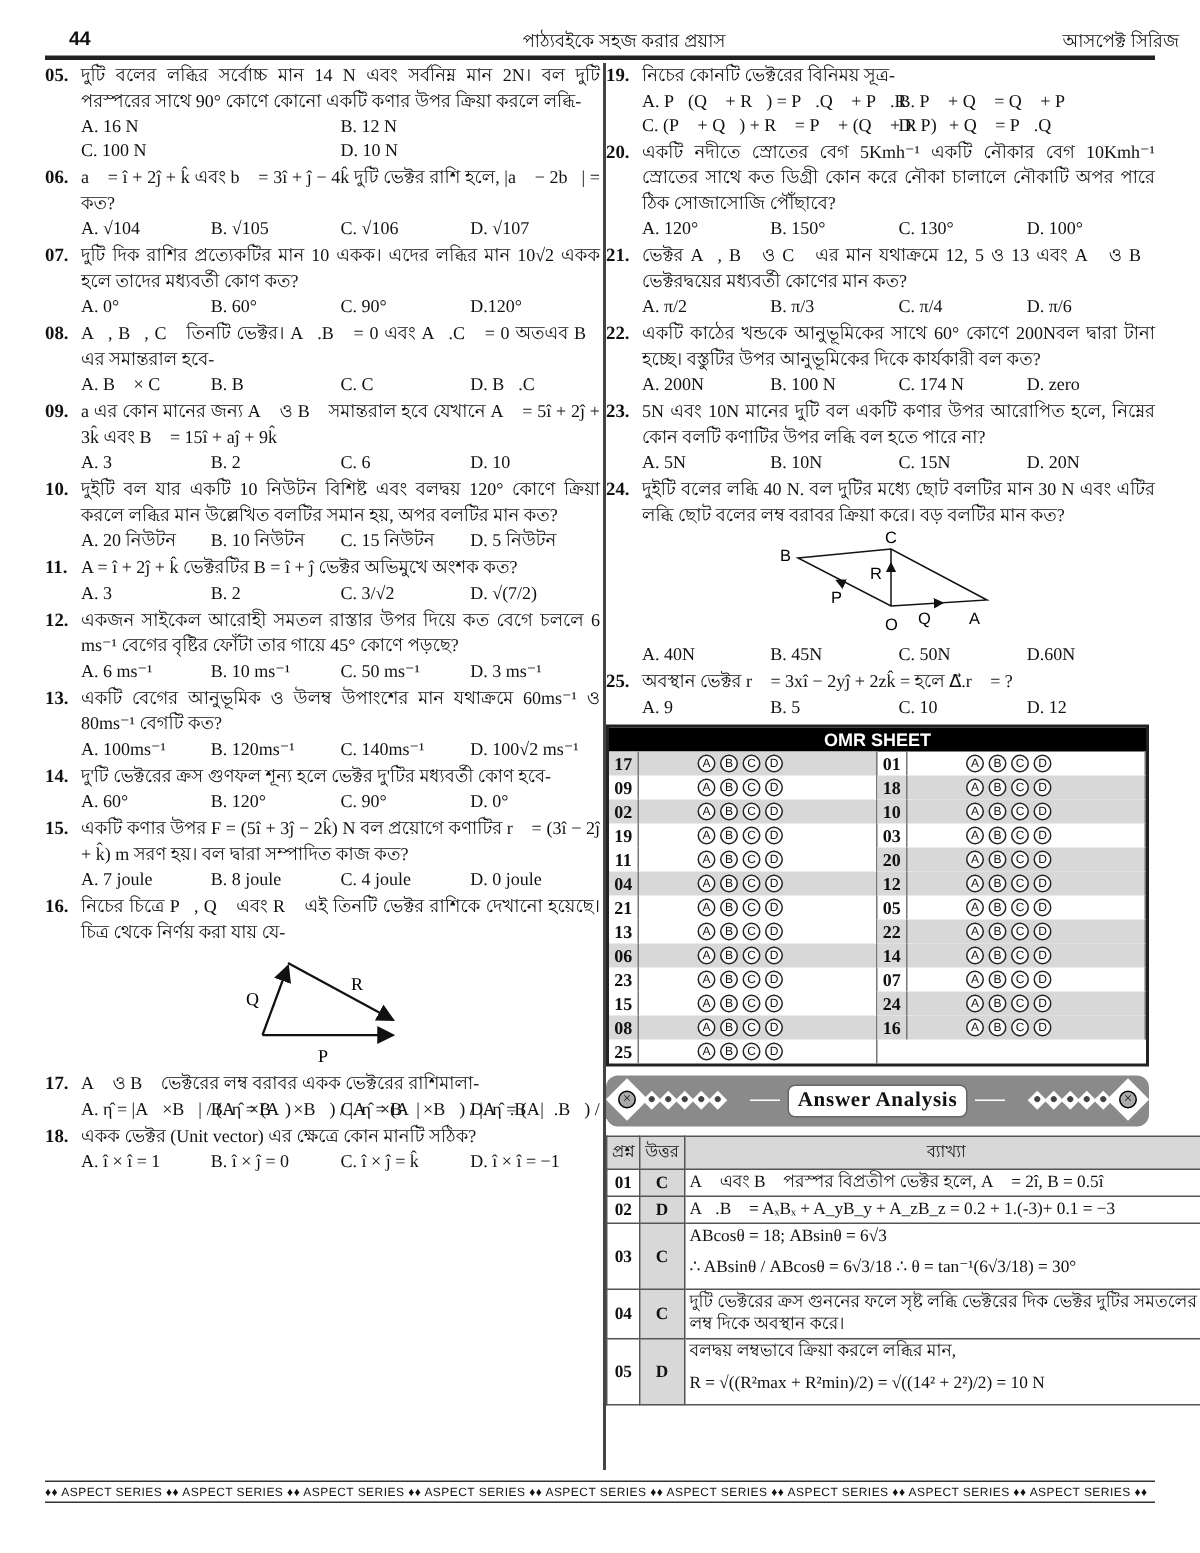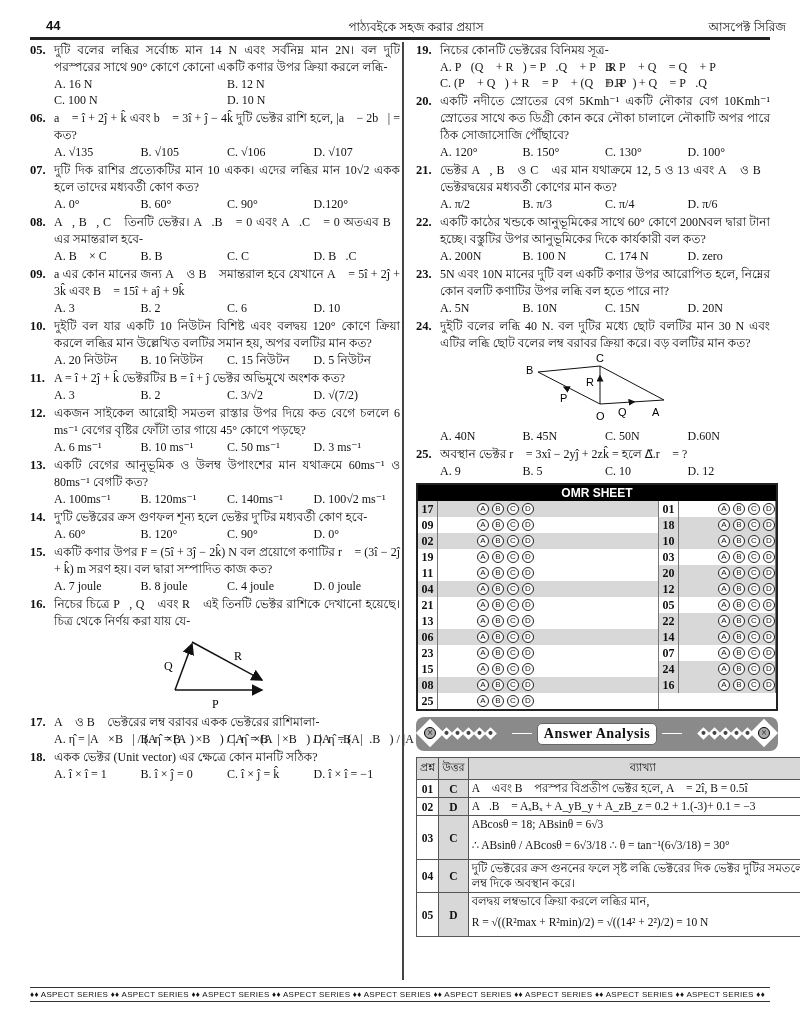--- a/index.html
+++ b/index.html
@@ -7,36 +7,36 @@
   body { font-family: "Liberation Serif", "DejaVu Serif", serif; color: #111; position: relative; }
 
   .page-header { position: absolute; left: 30px; top: 18px; width: 740px; height: 16px; font-family: "Liberation Sans", sans-serif; font-size: 12px; margin-left: 16px; }
   .page-header .num { position: absolute; left: 0; top: 0; font-weight: bold; font-size: 13px; }
   .page-header .mid { position: absolute; left: 0; right: 0; top: 0; text-align: center; }
   .page-header .right { position: absolute; right: 0; top: 0; }
   .header-rule { position: absolute; left: 30px; top: 37px; width: 740px; border-top: 3px solid #222; }
 
   .col { position: absolute; top: 42px; }
   .col-left { left: 30px; width: 370px; }
-  .col-right { left: 402px; width: 368px; border-left: 2px solid #444; padding-left: 12px; height: 938px; }
+  .col-right { left: 402px; width: 368px; border-left: 2px solid #444; padding-left: 0; height: 938px; }
 
   .q { font-size: 12px; line-height: 17px; margin-bottom: 2px; }
   .q .qrow { display: flex; }
   .q .qn { font-weight: bold; width: 24px; flex: none; font-size: 12.5px; }
   .q .qt { flex: 1; text-align: justify; }
   .opts { display: flex; flex-wrap: wrap; padding-left: 24px; font-size: 12px; line-height: 16px; }
   .opts.g4 .opt { width: 25%; }
   .opts.g2 .opt { width: 50%; }
   .opt { white-space: nowrap; }
 
   .fig { display: block; margin: 2px auto; }
 
   
   .omr { margin-top: 4px; width: 362px; border: 2px solid #222; font-size: 12px; }
-  .omr-grid { display: grid; grid-template-columns: 1fr; }
+  .omr-grid { display: grid; grid-template-columns: 1fr 1fr; }
   .omr-title { grid-column: 1 / 3; background: #000; color: #fff; font-family: "Liberation Sans", sans-serif; font-weight: bold; text-align: center; font-size: 12px; line-height: 16px; }
   .omr-cell { display: flex; align-items: center; height: 16px; border-right: 1px solid #777; gap: 36px; }
   .omr-cell:nth-child(3n+1) { }
   .omr-cell .no { font-weight: bold; width: 20px; border-right: 1px solid #777; height: 100%; text-align: center; line-height: 16px; }
   .omr-cell .bubbles { display: flex; gap: 3px; padding-left: 3px; }
   .bubble { width: 12px; height: 12px; border: 1px solid #222; border-radius: 50%; font-size: 8px; line-height: 10px; text-align: center; font-family: "Liberation Sans", sans-serif; background: #fff; }
   .omr-cell.shade { background: #d8d8d8; }
 
   
   .aa-banner { margin-top: 6px; width: 362px; height: 34px; background: #8a8a8a; border-radius: 8px; position: relative; display: flex; align-items: center; justify-content: center; }
@@ -80,21 +80,21 @@
         <span class="opt">C. 100 N</span>
         <span class="opt">D. 10 N</span>
       </div>
     </div>
     <div class="q">
       <div class="qrow">
         <span class="qn">06.</span>
         <span class="qt">a⃗ = î + 2ĵ + k̂ এবং b⃗ = 3î + ĵ − 4k̂ দুটি ভেক্টর রাশি হলে, |a⃗ − 2b⃗| = কত?</span>
       </div>
       <div class="opts g4">
-        <span class="opt">A. √135</span>
+        <span class="opt">A. √104</span>
         <span class="opt">B. √105</span>
         <span class="opt">C. √106</span>
         <span class="opt">D. √107</span>
       </div>
     </div>
     <div class="q">
       <div class="qrow">
         <span class="qn">07.</span>
         <span class="qt">দুটি দিক রাশির প্রত্যেকটির মান 10 একক। এদের লব্ধির মান 10√2 একক হলে তাদের মধ্যবর্তী কোণ কত?</span>
       </div>

